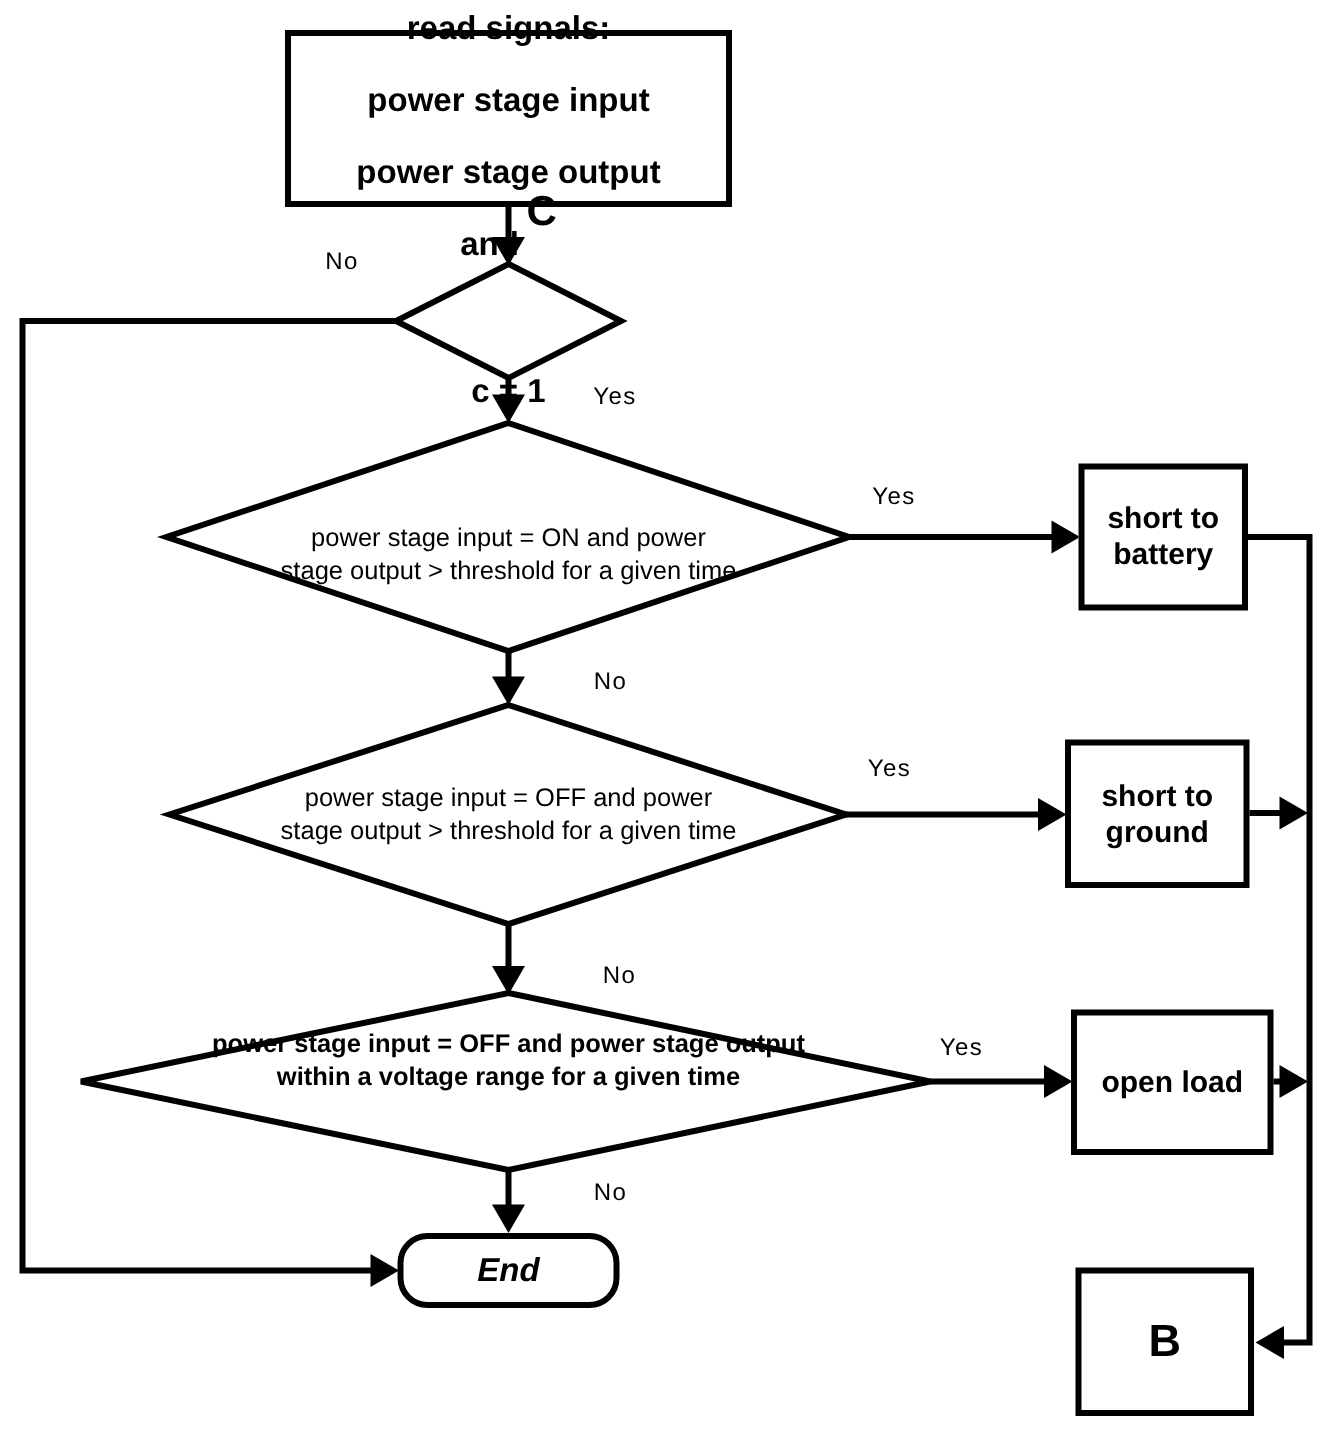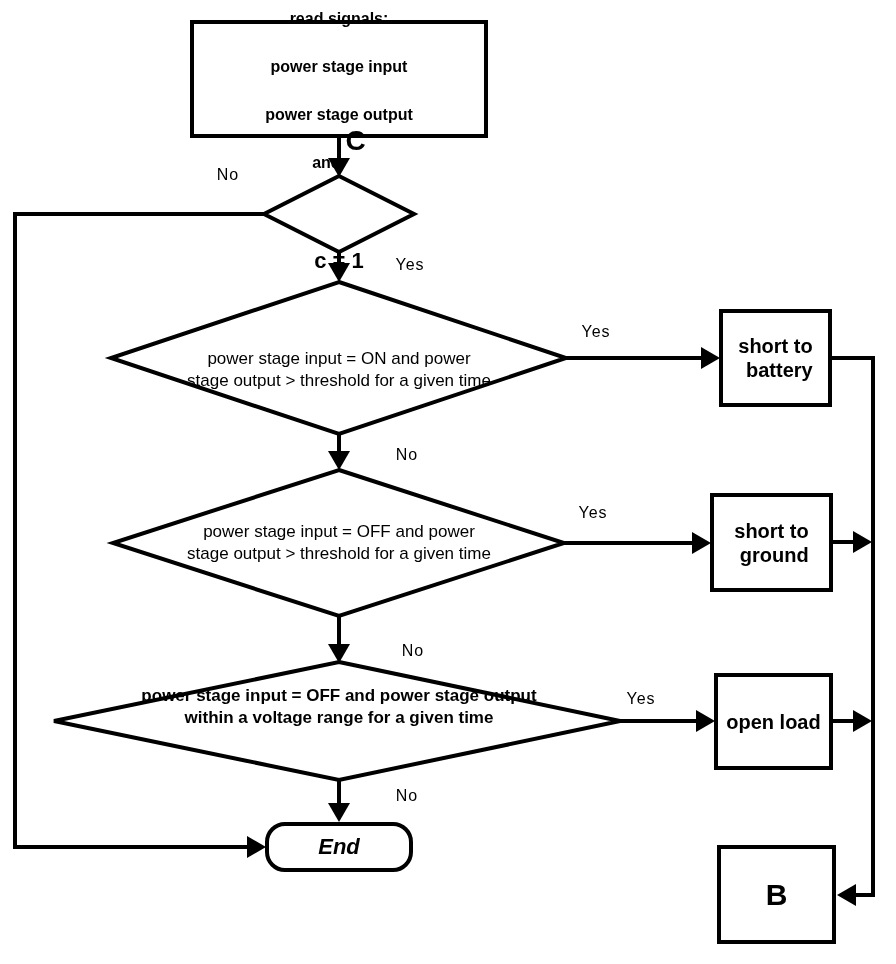--- a/index.html
+++ b/index.html
@@ -22,36 +22,35 @@
     align-items:center;
     justify-content:center;
     text-align:center;
     font-weight:bold;
   }
   .node-label{
     font-size:20px;
     font-weight:bold;
     line-height:24px;
     white-space:pre-line;
-    text-align:right;
   }
   .cond{
     position:absolute;
     text-align:center;
     font-size:17px;
     line-height:22px;
     white-space:pre-line;
   }
   .edge-label{
     position:absolute;
     text-align:center;
     font-size:16px;
     letter-spacing:1px;
   }
-  .readline{font-size:16px;line-height:24px;font-weight:bold;margin-top:24px;}
+  .readline{font-size:22px;line-height:24px;font-weight:bold;margin-top:24px;}
   .read-row{display:flex;align-items:flex-start;justify-content:center;}
   .read-c{font-size:28px;font-weight:bold;margin-left:5px;line-height:28px;}
   .d1-label{
     position:absolute;
     text-align:center;
     font-size:22px;
     font-weight:bold;
     margin-top:47px;
   }
 </style>
@@ -133,21 +132,21 @@
   <div class="box" style="left:719px;top:309px;width:113px;height:98px;">
     <div class="node-label">short to
 battery</div>
   </div>
 
   <div class="box" style="left:710px;top:493px;width:123px;height:99px;">
     <div class="node-label">short to
 ground</div>
   </div>
 
-  <div class="box" style="left:714px;top:673px;width:119px;height:97px;">
+  <div class="box" style="left:714px;top:673px;width:135px;height:97px;">
     <div class="node-label">open load</div>
   </div>
 
   <div class="box" style="left:265px;top:822px;width:148px;height:50px;border-radius:20px;">
     <div class="node-label" style="font-size:22px;font-style:italic;">End</div>
   </div>
 
   <div class="box" style="left:717px;top:845px;width:119px;height:99px;">
     <div class="node-label" style="font-size:30px;">B</div>
   </div>

